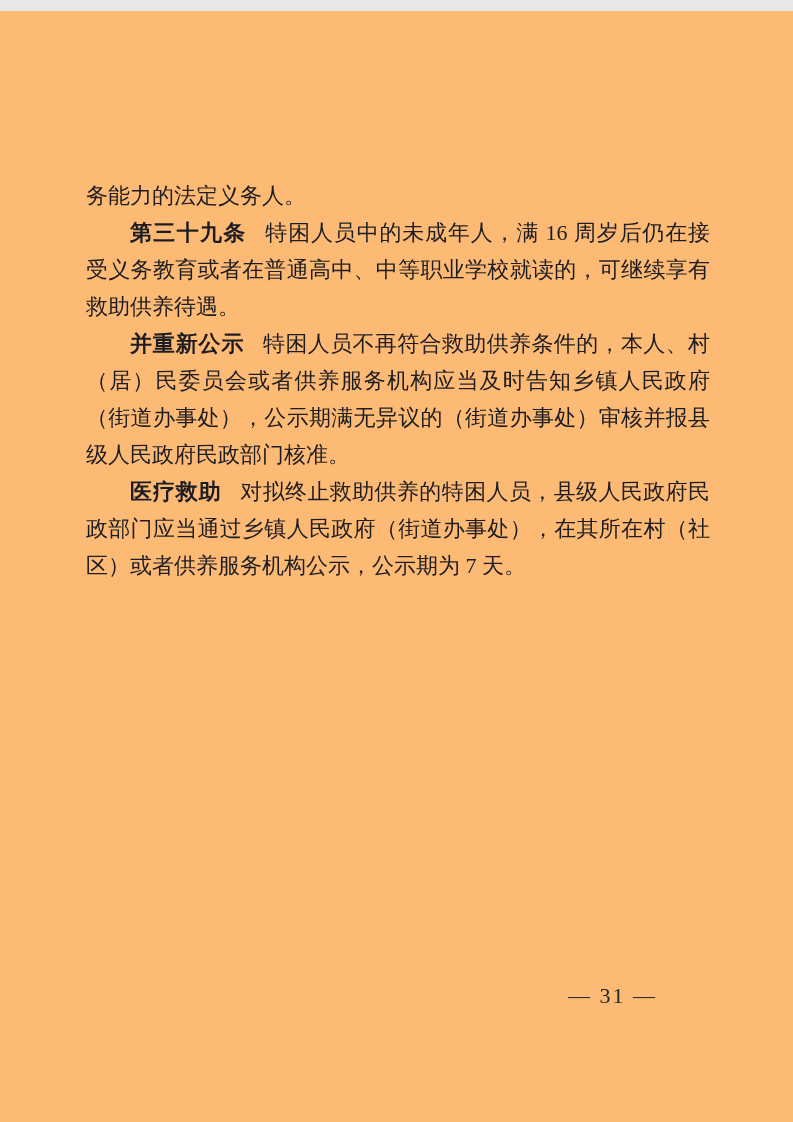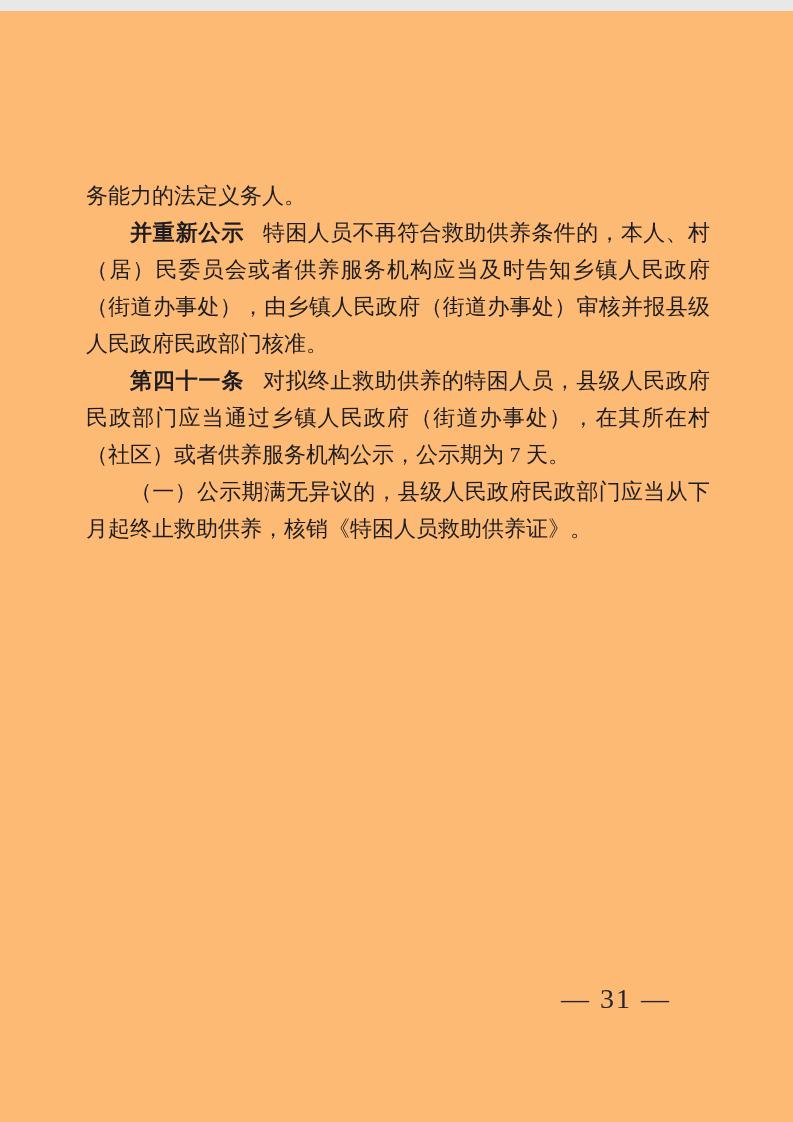--- a/index.html
+++ b/index.html
@@ -36,41 +36,41 @@
     text-indent: 0;
   }
   .lead {
     font-weight: bold;
     letter-spacing: 0.5px;
     margin-right: 0.85em;
   }
   .footer {
     position: absolute;
     top: 972px;
-    right: 122px;
-    font-size: 28px;
+    right: 136px;
+    font-size: 22px;
     letter-spacing: 2px;
     color: #26262e;
     font-family: "Liberation Serif", "DejaVu Serif", serif;
   }
 </style>
 </head>
 <body>
 
 <div class="page">
   <div class="content">
 
     <p class="para no-indent"><span>务能力的法定义务人。</span></p>
 
+    <p class="para"><span class="lead">第三十九条</span><span>特困人员中的未成年人，满 16 周岁后仍在接受义务教育或者在普通高中、中等职业学校就读的，可继续享有救助供养待遇。</span></p>
 
-    <p class="para"><span class="lead">并重新公示</span><span>特困人员不再符合救助供养条件的，本人、村（居）民委员会或者供养服务机构应当及时告知乡镇人民政府（街道办事处），由乡镇人民政府（街道办事处）审核并报县级人民政府民政部门核准。</span></p>
+    <p class="para"><span class="lead">并重新公示</span><span>特困人员不再符合救助供养条件的，本人、村（居）民委员会或者供养服务机构应当及时告知乡镇人民政府（街道办事处），公示期满无异议的（街道办事处）审核并报县级人民政府民政部门核准。</span></p>
 
-    <p class="para"><span class="lead">第四十一条</span><span>对拟终止救助供养的特困人员，县级人民政府民政部门应当通过乡镇人民政府（街道办事处），在其所在村（社区）或者供养服务机构公示，公示期为 7 天。</span></p>
+    <p class="para"><span class="lead">医疗救助</span><span>对拟终止救助供养的特困人员，县级人民政府民政部门应当通过乡镇人民政府（街道办事处），在其所在村（社区）或者供养服务机构公示，公示期为 7 天。</span></p>
 
-    <p class="para"><span>（一）公示期满无异议的，县级人民政府民政部门应当从下月起终止救助供养，核销《特困人员救助供养证》。</span></p>
 
 
 
 
   </div>
 
   <div class="footer">— 31 —</div>
 </div>
 
 </body></html>

